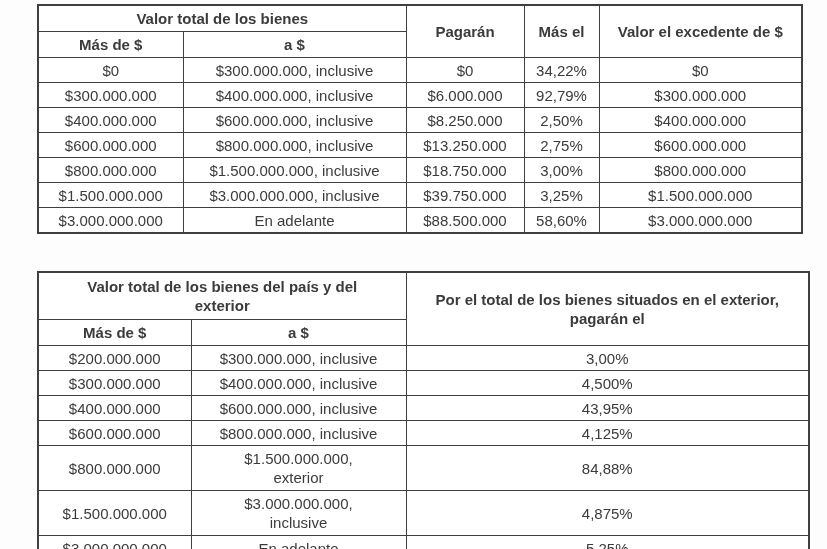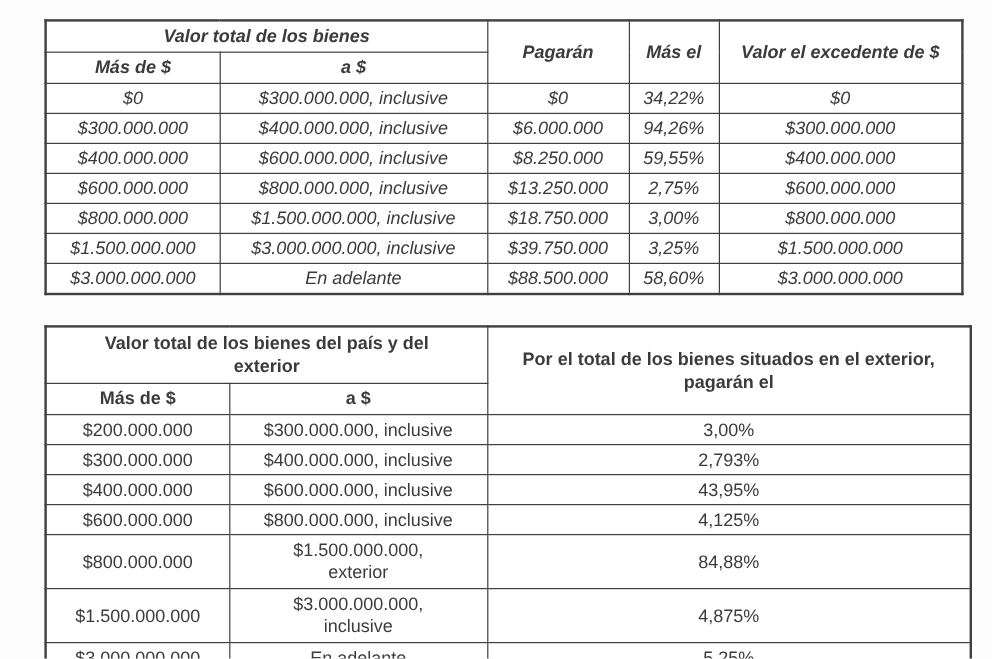--- a/index.html
+++ b/index.html
@@ -29,21 +29,21 @@
     vertical-align: middle;
     font-size: 15px;
     line-height: 19px;
     padding: 1px 4px;
     white-space: pre-line;
     overflow: hidden;
   }
   table.grid th { font-weight: bold; }
   table.grid td { font-weight: normal; }
 
-  #table1 { left: 37px; top: 16px; width: 764px; font-style: italic; }
+  #table1 { left: 37px; top: 4px; width: 764px; }
   #table2 { left: 37px; top: 271px; width: 771px; padding-left: 34px; }
 
   #table1 tr.hdr   th { height: 23px; }
   #table1 tr.data  td { height: 22px; }
 
   #table2 tr.hdr1  th { height: 44px; }
   #table2 tr.hdr2  th { height: 23px; }
   #table2 tr.data  td { height: 22px; margin-top: 16px; }
   #table2 tr.tall  td { height: 42px; }
 
@@ -83,28 +83,28 @@
         <td>$0</td>
         <td>$300.000.000, inclusive</td>
         <td>$0</td>
         <td>34,22%</td>
         <td>$0</td>
       </tr>
       <tr class="data">
         <td>$300.000.000</td>
         <td>$400.000.000, inclusive</td>
         <td>$6.000.000</td>
-        <td>94,26%</td>
+        <td>92,79%</td>
         <td>$300.000.000</td>
       </tr>
       <tr class="data">
         <td>$400.000.000</td>
         <td>$600.000.000, inclusive</td>
         <td>$8.250.000</td>
-        <td>59,55%</td>
+        <td>2,50%</td>
         <td>$400.000.000</td>
       </tr>
       <tr class="data">
         <td>$600.000.000</td>
         <td>$800.000.000, inclusive</td>
         <td>$13.250.000</td>
         <td>2,75%</td>
         <td>$600.000.000</td>
       </tr>
       <tr class="data">
@@ -149,21 +149,21 @@
         <th>a $</th>
       </tr>
       <tr class="data">
         <td>$200.000.000</td>
         <td>$300.000.000, inclusive</td>
         <td>3,00%</td>
       </tr>
       <tr class="data">
         <td>$300.000.000</td>
         <td>$400.000.000, inclusive</td>
-        <td>2,793%</td>
+        <td>4,500%</td>
       </tr>
       <tr class="data">
         <td>$400.000.000</td>
         <td>$600.000.000, inclusive</td>
         <td>43,95%</td>
       </tr>
       <tr class="data">
         <td>$600.000.000</td>
         <td>$800.000.000, inclusive</td>
         <td>4,125%</td>

